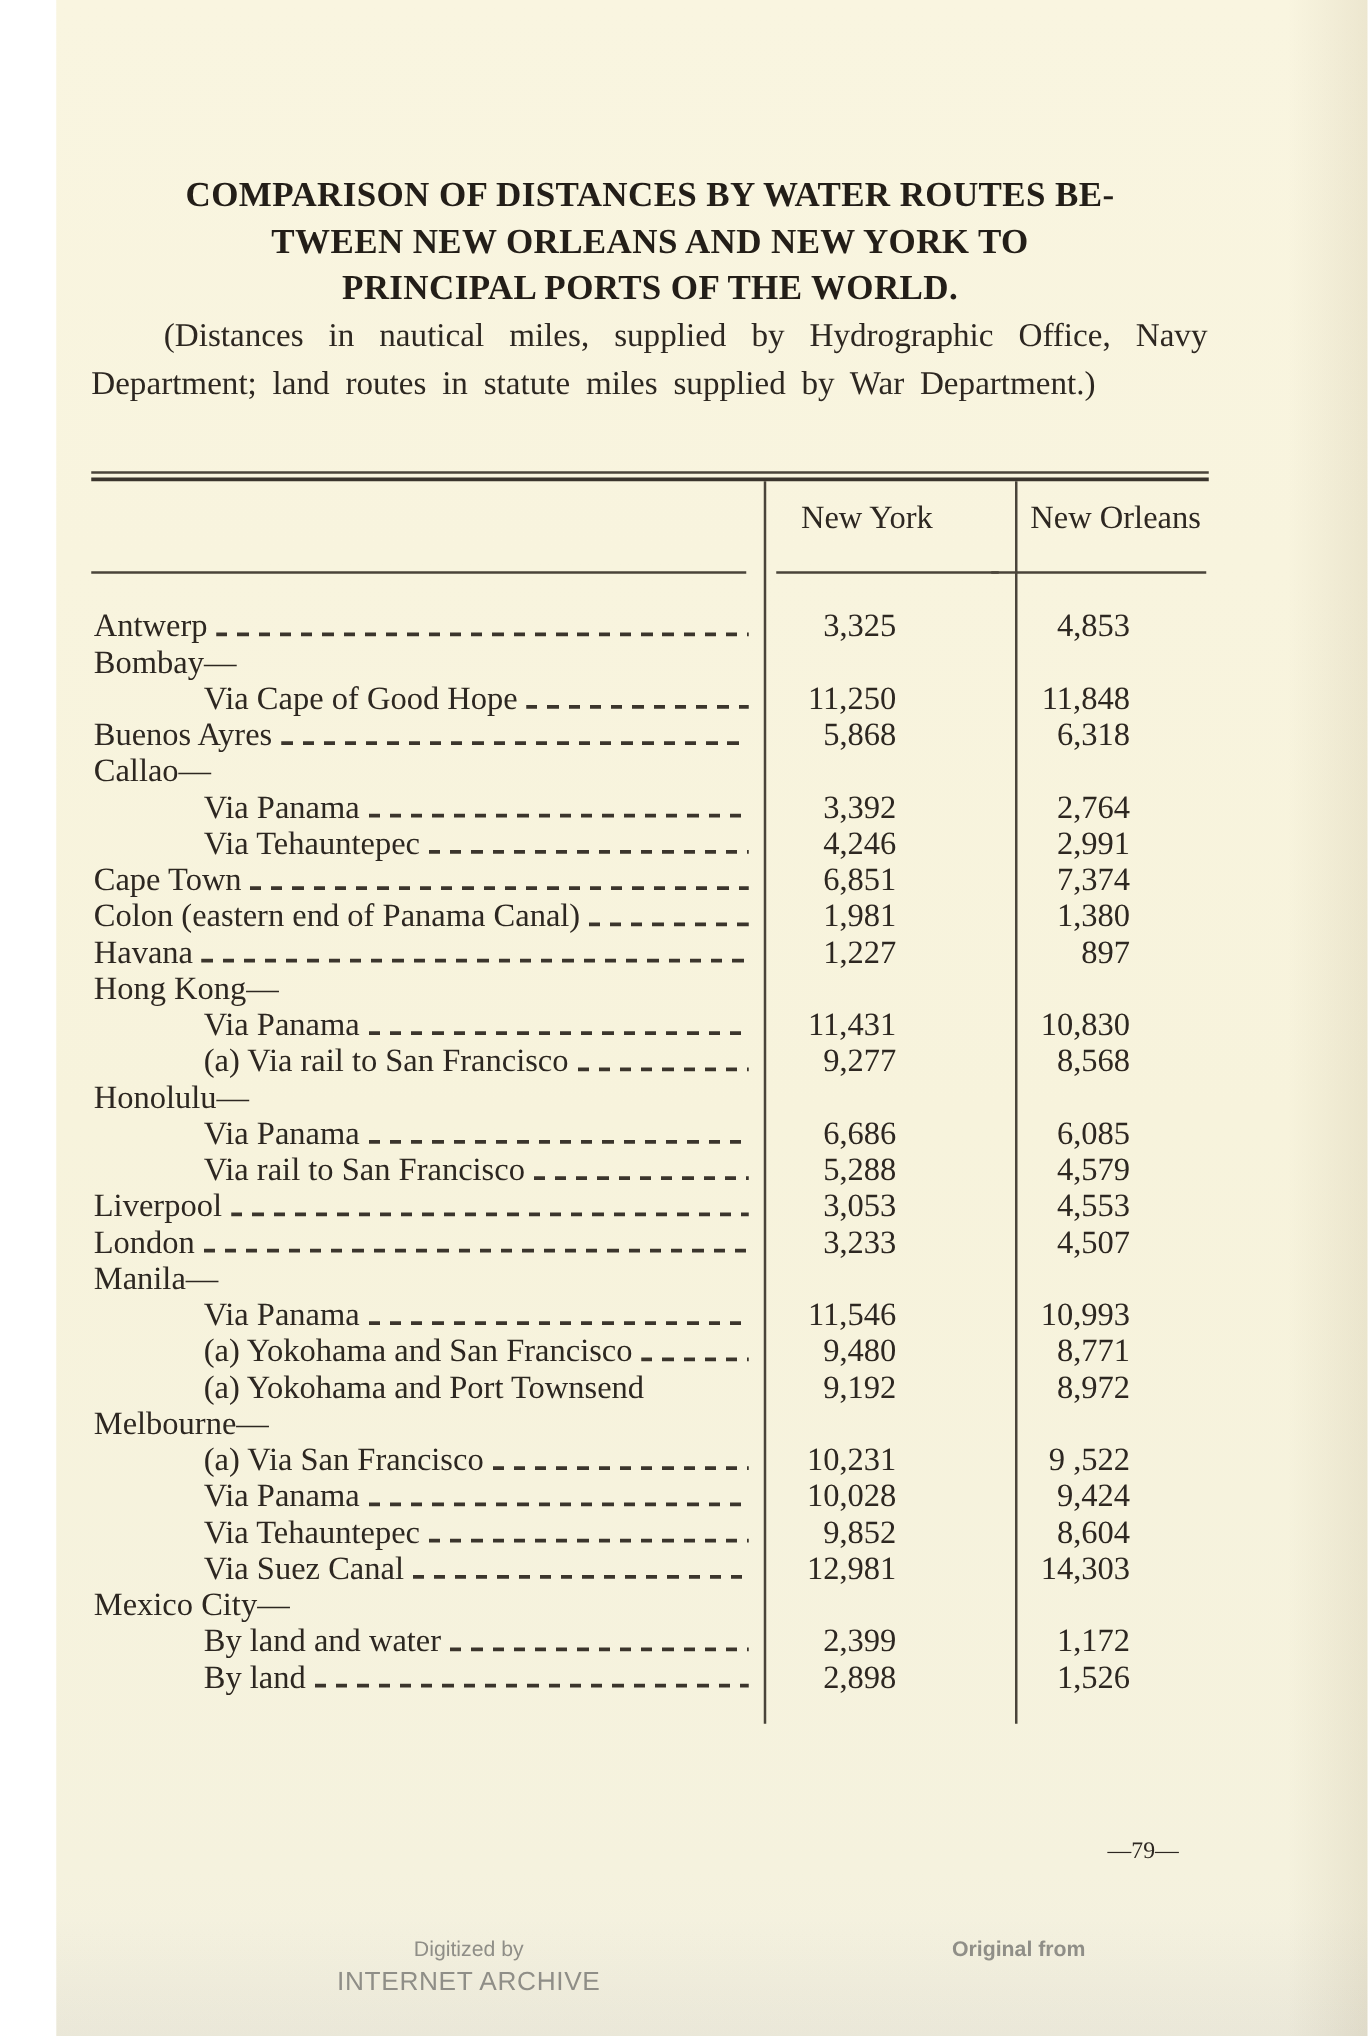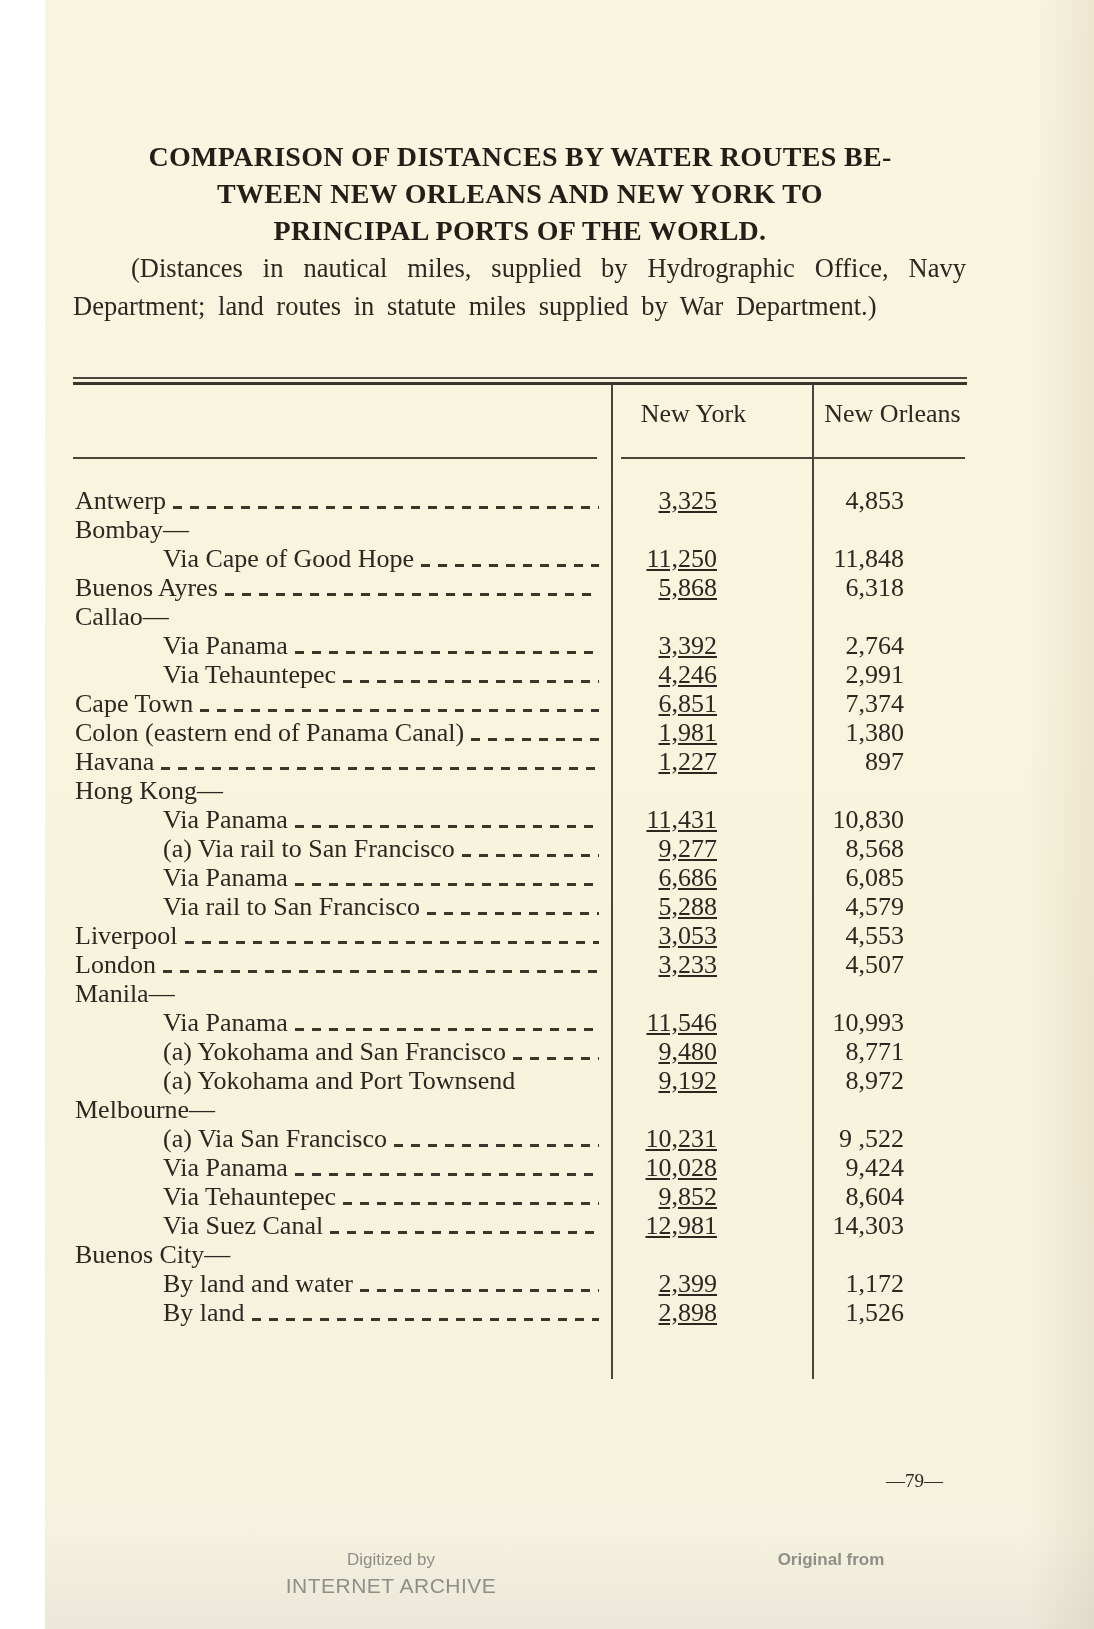--- a/index.html
+++ b/index.html
@@ -54,32 +54,32 @@
   .row{display:flex;height:29px;font-size:26px;}
   .c-label{display:flex;min-width:0;width:538px;box-sizing:border-box;padding-left:2px;}
   .c-label.ind{padding-left:90px;}
   .lbl{line-height:29px;white-space:nowrap;}
   .leader{
     flex:1;align-self:flex-end;height:3px;
     margin:0 12px 6px 7px;min-width:0;
     background:repeating-linear-gradient(90deg,#3b352c 0 9px,rgba(0,0,0,0) 9px 17px);
   }
   .num{line-height:29px;text-align:right;box-sizing:border-box;white-space:nowrap;}
-  .c-ny{width:162px;padding-right:56px;text-decoration:underline;}
+  .c-ny{width:162px;padding-right:56px;}
   .c-no{width:155px;padding-right:24px;}
 
   
   .pageno{
     position:absolute;left:28px;top:1470px;width:870px;
     text-align:right;font-size:19px;color:#2d2721;
   }
 
   
   .scanfoot{
-    position:absolute;left:16px;top:1548px;width:890px;height:62px;
+    position:absolute;left:0;top:1548px;width:890px;height:62px;
     font-family:"Liberation Sans", sans-serif;color:#8f8e87;
   }
   .sf{position:absolute;text-align:center;}
   .sf-left{left:130px;width:400px;}
   .sf-right{left:560px;width:420px;font-weight:bold;}
   .sf-l1{font-size:17px;line-height:24px;}
   .sf-l2{font-size:21px;line-height:27px;letter-spacing:0.5px;}
 </style>
 </head>
 <body>
@@ -204,20 +204,27 @@
         </div>
         <div class="row">
           <div class="c-label ind">
             <span class="lbl">(a) Via rail to San Francisco</span>
             <span class="leader"></span>
           </div>
           <div class="num c-ny">9,277</div>
           <div class="num c-no">8,568</div>
         </div>
         <div class="row">
+          <div class="c-label">
+            <span class="lbl">Honolulu—</span>
+          </div>
+          <div class="num c-ny"></div>
+          <div class="num c-no"></div>
+        </div>
+        <div class="row">
           <div class="c-label ind">
             <span class="lbl">Via Panama</span>
             <span class="leader"></span>
           </div>
           <div class="num c-ny">6,686</div>
           <div class="num c-no">6,085</div>
         </div>
         <div class="row">
           <div class="c-label ind">
             <span class="lbl">Via rail to San Francisco</span>
@@ -306,21 +313,21 @@
         <div class="row">
           <div class="c-label ind">
             <span class="lbl">Via Suez Canal</span>
             <span class="leader"></span>
           </div>
           <div class="num c-ny">12,981</div>
           <div class="num c-no">14,303</div>
         </div>
         <div class="row">
           <div class="c-label">
-            <span class="lbl">Buenos City—</span>
+            <span class="lbl">Mexico City—</span>
           </div>
           <div class="num c-ny"></div>
           <div class="num c-no"></div>
         </div>
         <div class="row">
           <div class="c-label ind">
             <span class="lbl">By land and water</span>
             <span class="leader"></span>
           </div>
           <div class="num c-ny">2,399</div>

